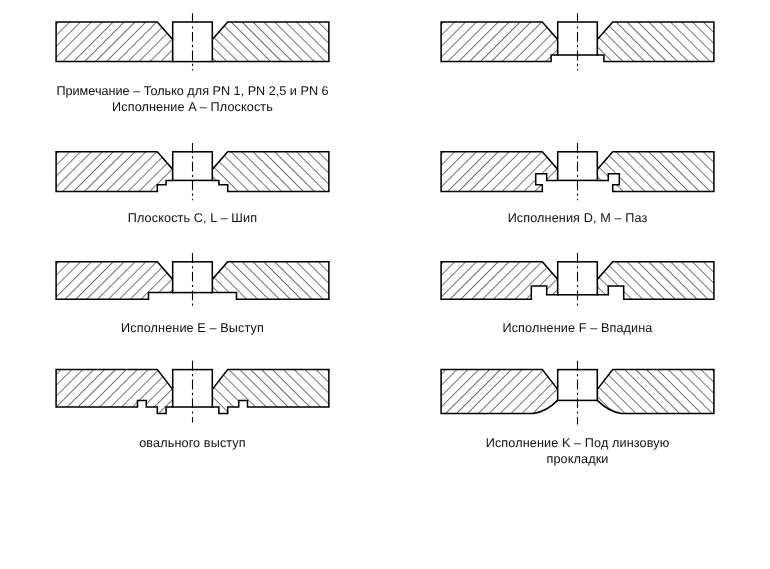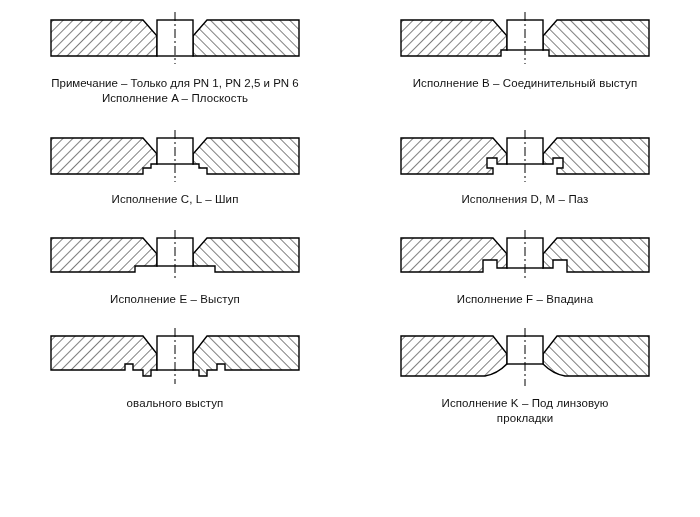--- a/index.html
+++ b/index.html
@@ -123,41 +123,40 @@
             <rect x="110" y="14" width="36" height="30"></rect>
           </g>
           <g stroke="#000" stroke-width="1" fill="none">
             <line x1="128" y1="6" x2="128" y2="58" stroke-dasharray="9,3,2,3"></line>
           </g>
         </svg>
       </div>
       <div class="note-top">
         <span></span>
       </div>
-      <div class="caption">Исполнение B – Соединительный выступ</div>
     </div>
 
     <div class="cell">
       <div class="fig-wrap">
         <svg class="fig" width="256" height="64" viewBox="0 0 256 64">
           <g stroke="#000" stroke-width="1.4" fill="url(#hatchR)">
             <path d="M4,14 L96,14 L110,30 L110,40 L104,40 L104,44 L96,44 L96,50 L4,50 Z"></path>
           </g>
           <g stroke="#000" stroke-width="1.4" fill="url(#hatchL)">
             <path d="M252,14 L160,14 L146,30 L146,40 L152,40 L152,44 L160,44 L160,50 L252,50 Z"></path>
           </g>
           <g stroke="#000" stroke-width="1.4" fill="#ffffff">
             <rect x="110" y="14" width="36" height="26"></rect>
           </g>
           <g stroke="#000" stroke-width="1" fill="none">
             <line x1="128" y1="6" x2="128" y2="58" stroke-dasharray="9,3,2,3"></line>
           </g>
         </svg>
       </div>
-      <div class="caption">Исполнение C, L – Шип</div>
+      <div class="caption">Плоскость C, L – Шип</div>
     </div>
 
     <div class="cell">
       <div class="fig-wrap">
         <svg class="fig" width="256" height="64" viewBox="0 0 256 64">
           <g stroke="#000" stroke-width="1.4" fill="url(#hatchR)">
             <path d="M4,14 L96,14 L110,30 L110,40 L100,40 L100,34 L90,34 L90,44 L96,44 L96,50 L4,50 Z"></path>
           </g>
           <g stroke="#000" stroke-width="1.4" fill="url(#hatchL)">
             <path d="M252,14 L160,14 L146,30 L146,40 L156,40 L156,34 L166,34 L166,44 L160,44 L160,50 L252,50 Z"></path>

